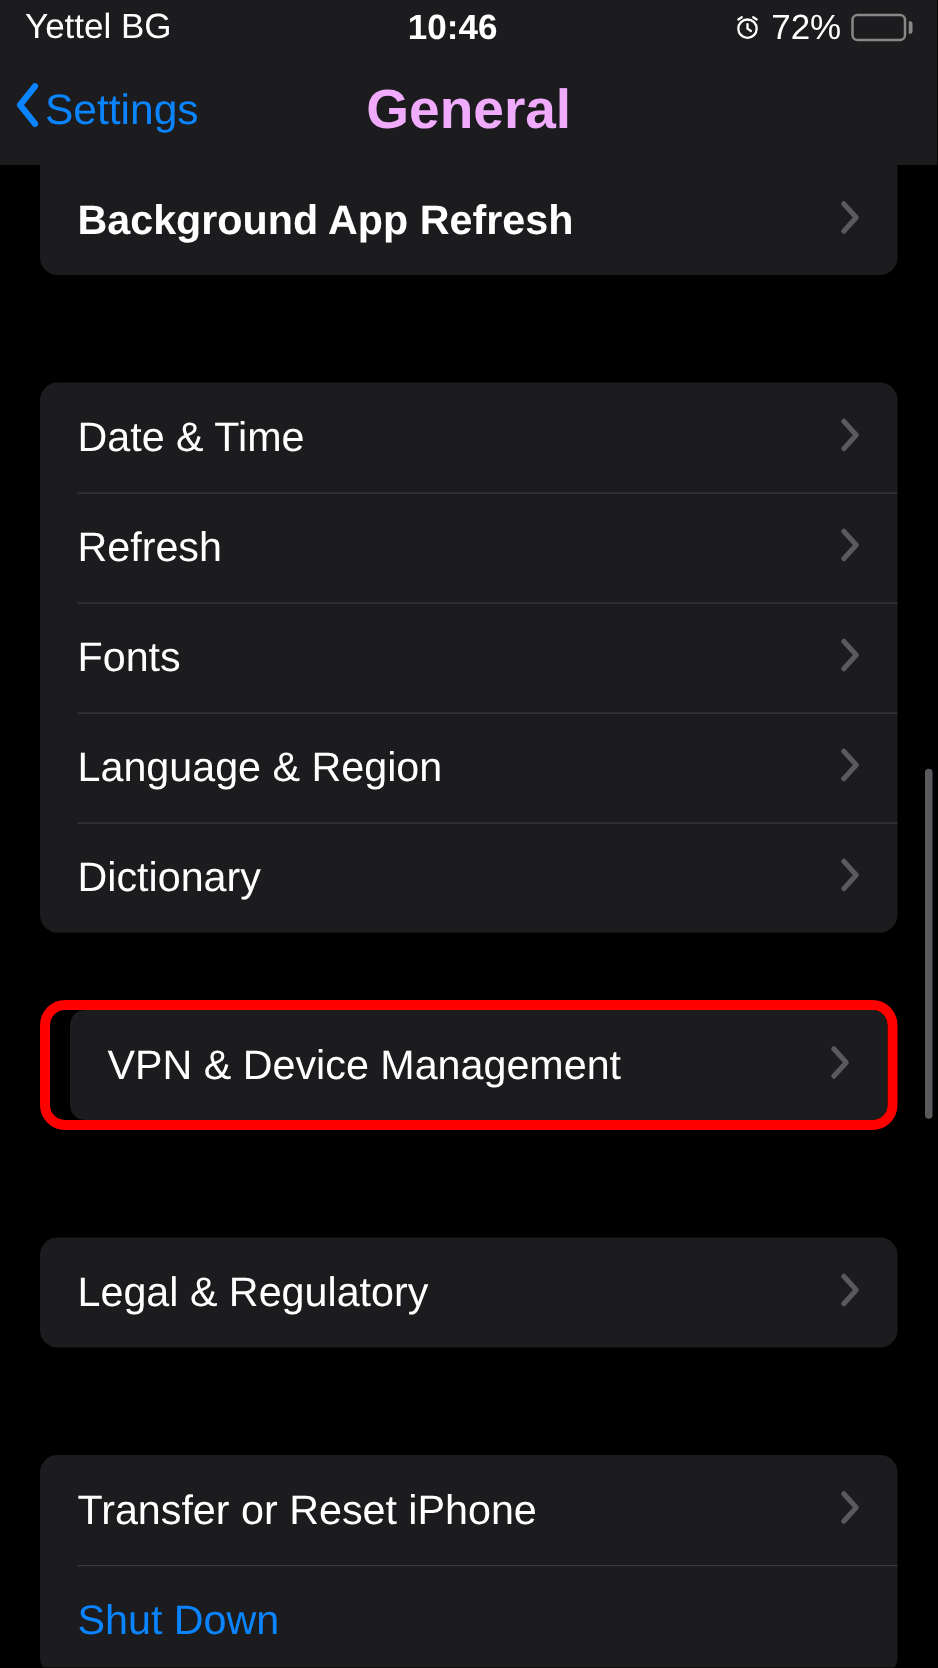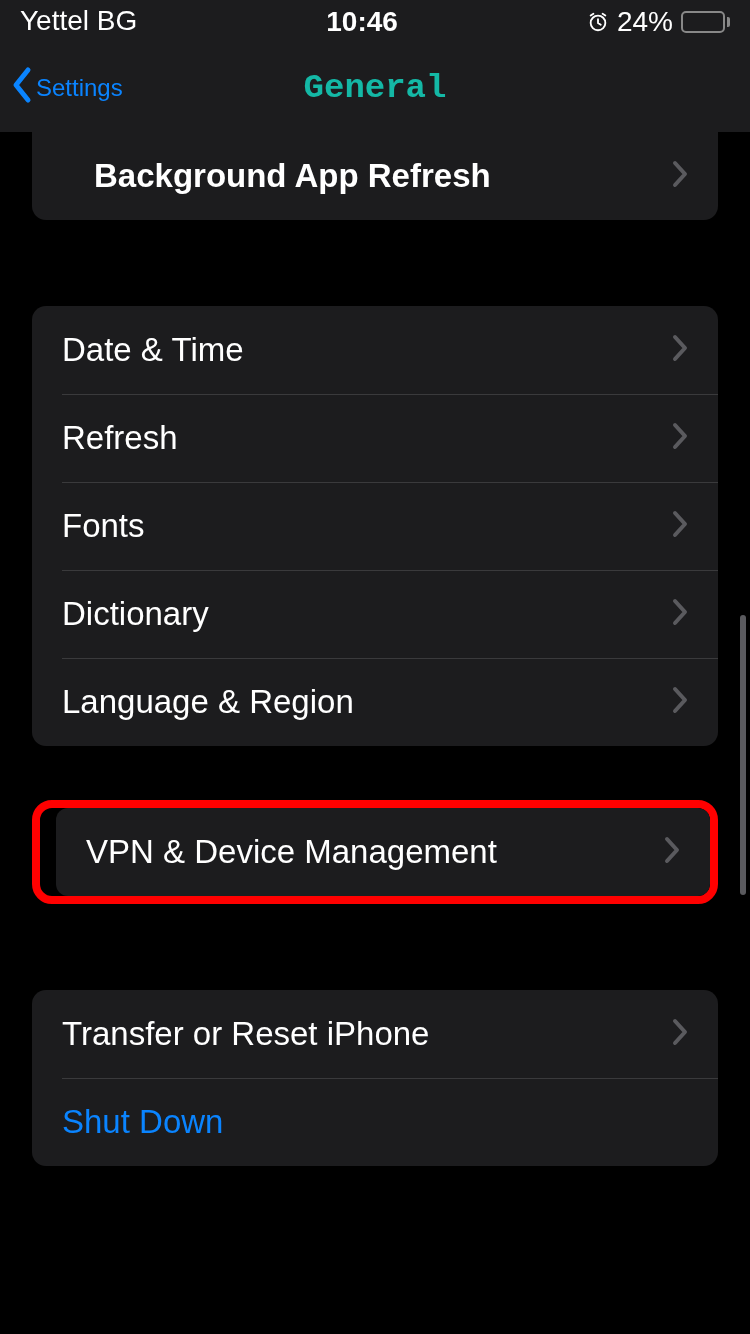--- a/index.html
+++ b/index.html
@@ -86,51 +86,49 @@
       background: #1c1c1e;
       display: flex;
       align-items: center;
       position: relative;
       padding: 0 10px;
     }
     .back-button {
       display: flex;
       align-items: center;
       color: #0a84ff;
-      font-size: 24px;
+      font-size: 34px;
       font-weight: 400;
       z-index: 2;
     }
     .back-chevron {
       margin-right: 2px;
     }
     .nav-title {
       position: absolute;
       left: 0; right: 0;
       text-align: center;
-      color: #14b8a6;
-      font-size: 34px;
+      color: #f0abfc;
+      font-size: 44px;
       font-weight: 600;
       pointer-events: none;
-      font-family: Liberation Mono, monospace;
     }
     .content {
       padding: 0 32px;
     }
     .section {
       background: #1c1c1e;
       border-radius: 14px;
       overflow: hidden;
       margin-top: 86px;
     }
     .section.first {
       margin-top: 0;
       border-top-left-radius: 0;
       border-top-right-radius: 0;
-      padding-left: 32px;
     }
     .row {
       display: flex;
       align-items: center;
       justify-content: space-between;
       padding: 22px 30px 22px 30px;
       min-height: 88px;
       position: relative;
     }
     .row + .row::before {
@@ -197,21 +195,21 @@
     </span>
   </div>
   <div style="font-weight:600;">10:46</div>
   <div class="status-right">
     <span class="alarm-icon">
       <svg width="22" height="22" viewBox="0 0 24 24">
           <circle cx="12" cy="13" r="8" stroke="#fff" stroke-width="2" fill="none"></circle>
           <path d="M12 9 v4 l3 2 M4 5 l3-2 M20 5 l-3-2" stroke="#fff" stroke-width="2" fill="none" stroke-linecap="round"></path>
         </svg>
     </span>
-    <span>24%</span>
+    <span>72%</span>
     <span class="battery">
       <span class="battery-body"><span class="battery-fill"></span></span>
       <span class="battery-tip"></span>
     </span>
   </div>
 </div>
 
 <div class="nav-bar">
   <div class="back-button">
     <span class="back-chevron">
@@ -250,47 +248,55 @@
             <path d="M3 3 L13 14 L3 25" stroke="#5a5a5e" stroke-width="4" fill="none" stroke-linecap="round" stroke-linejoin="round"></path>
           </svg></span>
     </div>
     <div class="row">
       <span class="row-label">Fonts</span>
       <span class="chevron"><svg width="16" height="28" viewBox="0 0 16 28">
             <path d="M3 3 L13 14 L3 25" stroke="#5a5a5e" stroke-width="4" fill="none" stroke-linecap="round" stroke-linejoin="round"></path>
           </svg></span>
     </div>
     <div class="row">
+      <span class="row-label">Language &amp; Region</span>
+      <span class="chevron"><svg width="16" height="28" viewBox="0 0 16 28">
+            <path d="M3 3 L13 14 L3 25" stroke="#5a5a5e" stroke-width="4" fill="none" stroke-linecap="round" stroke-linejoin="round"></path>
+          </svg></span>
+    </div>
+    <div class="row">
       <span class="row-label">Dictionary</span>
-      <span class="chevron"><svg width="16" height="28" viewBox="0 0 16 28">
-            <path d="M3 3 L13 14 L3 25" stroke="#5a5a5e" stroke-width="4" fill="none" stroke-linecap="round" stroke-linejoin="round"></path>
-          </svg></span>
-    </div>
-    <div class="row">
-      <span class="row-label">Language &amp; Region</span>
       <span class="chevron"><svg width="16" height="28" viewBox="0 0 16 28">
             <path d="M3 3 L13 14 L3 25" stroke="#5a5a5e" stroke-width="4" fill="none" stroke-linecap="round" stroke-linejoin="round"></path>
           </svg></span>
     </div>
   </div>
 
   <div class="highlight-box">
     <div class="section">
       <div class="row">
         <span class="row-label">VPN &amp; Device Management</span>
         <span class="chevron"><svg width="16" height="28" viewBox="0 0 16 28">
               <path d="M3 3 L13 14 L3 25" stroke="#5a5a5e" stroke-width="4" fill="none" stroke-linecap="round" stroke-linejoin="round"></path>
             </svg></span>
       </div>
     </div>
   </div>
 
-
   <div class="section">
     <div class="row">
+      <span class="row-label">Legal &amp; Regulatory</span>
+      <span class="chevron"><svg width="16" height="28" viewBox="0 0 16 28">
+            <path d="M3 3 L13 14 L3 25" stroke="#5a5a5e" stroke-width="4" fill="none" stroke-linecap="round" stroke-linejoin="round"></path>
+          </svg></span>
+    </div>
+  </div>
+
+  <div class="section">
+    <div class="row">
       <span class="row-label">Transfer or Reset iPhone</span>
       <span class="chevron"><svg width="16" height="28" viewBox="0 0 16 28">
             <path d="M3 3 L13 14 L3 25" stroke="#5a5a5e" stroke-width="4" fill="none" stroke-linecap="round" stroke-linejoin="round"></path>
           </svg></span>
     </div>
     <div class="row">
       <span class="row-label blue">Shut Down</span>
     </div>
   </div>
 

